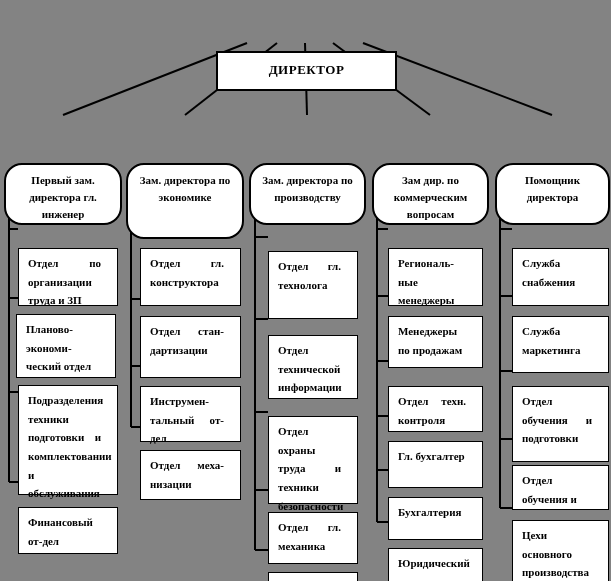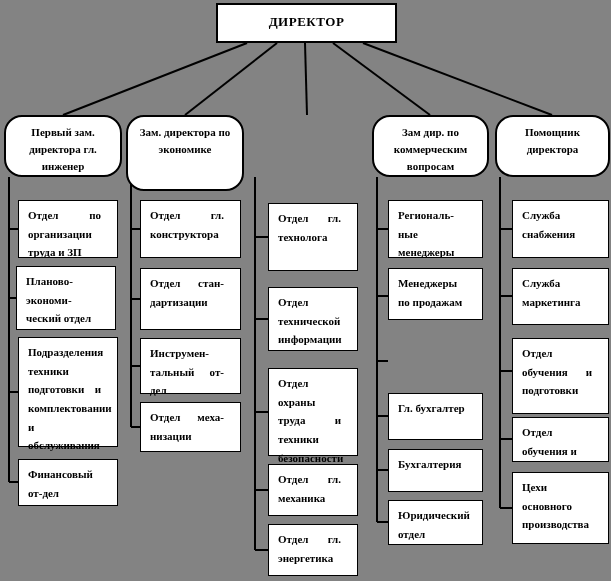--- a/index.html
+++ b/index.html
@@ -17,20 +17,21 @@
     position:absolute;left:0;top:0;
     pointer-events:none;
   }
   .box{
     position:absolute;
     background:#ffffff;
     border:1px solid #000000;
     box-sizing:border-box;
     color:#000000;
     font-weight:bold;
+    margin-top:48px;
   }
   .director{
     border-width:2px;
     font-size:13px;
     text-align:center;
     padding-top:9px;
     letter-spacing:0.5px;
   }
   .deputy{
     border-width:2px;
@@ -99,20 +100,21 @@
       <line x1="500" y1="371" x2="512" y2="371"></line>
       <line x1="500" y1="439" x2="512" y2="439"></line>
       <line x1="500" y1="508" x2="512" y2="508"></line>
     </g>
   </svg>
 
   <div class="box director" style="left:216px;top:3px;width:181px;height:40px">ДИРЕКТОР</div>
 
   <div class="box deputy" style="left:4px;top:115px;width:118px;height:62px">Первый зам. директора гл. инженер</div>
   <div class="box deputy" style="left:126px;top:115px;width:118px;height:76px">Зам. директора по экономике</div>
+  <div class="box deputy" style="left:249px;top:115px;width:117px;height:62px">Зам. директора по производству</div>
   <div class="box deputy" style="left:372px;top:115px;width:117px;height:62px">Зам дир. по коммерческим вопросам</div>
   <div class="box deputy" style="left:495px;top:115px;width:115px;height:62px">Помощник директора</div>
 
   <div class="box child" style="left:18px;top:200px;width:100px;height:58px">Отдел по организации труда и ЗП</div>
   <div class="box child" style="left:16px;top:266px;width:100px;height:64px">Планово-экономи-ческий отдел</div>
   <div class="box child" style="left:18px;top:337px;width:100px;height:110px">Подразделения техники подготовки и комплектовании и обслуживания</div>
   <div class="box child" style="left:18px;top:459px;width:100px;height:47px">Финансовый от-дел</div>
 
   <div class="box child" style="left:140px;top:200px;width:101px;height:58px">Отдел гл. конструктора</div>
   <div class="box child" style="left:140px;top:268px;width:101px;height:62px">Отдел стан-дартизации</div>
@@ -120,20 +122,21 @@
   <div class="box child" style="left:140px;top:402px;width:101px;height:50px">Отдел меха-низации</div>
 
   <div class="box child" style="left:268px;top:203px;width:90px;height:68px">Отдел гл. технолога</div>
   <div class="box child" style="left:268px;top:287px;width:90px;height:64px">Отдел технической информации</div>
   <div class="box child" style="left:268px;top:368px;width:90px;height:88px">Отдел охраны труда и техники безопасности</div>
   <div class="box child" style="left:268px;top:464px;width:90px;height:52px">Отдел гл. механика</div>
   <div class="box child" style="left:268px;top:524px;width:90px;height:52px">Отдел гл. энергетика</div>
 
   <div class="box child" style="left:388px;top:200px;width:95px;height:58px">Региональ-ные менеджеры</div>
   <div class="box child" style="left:388px;top:268px;width:95px;height:52px">Менеджеры по продажам</div>
+  <div class="box child" style="left:388px;top:338px;width:95px;height:46px">Отдел техн. контроля</div>
   <div class="box child" style="left:388px;top:393px;width:95px;height:47px">Гл. бухгалтер</div>
   <div class="box child" style="left:388px;top:449px;width:95px;height:43px">Бухгалтерия</div>
   <div class="box child" style="left:388px;top:500px;width:95px;height:45px">Юридический отдел</div>
 
   <div class="box child" style="left:512px;top:200px;width:97px;height:58px">Служба снабжения</div>
   <div class="box child" style="left:512px;top:268px;width:97px;height:57px">Служба маркетинга</div>
   <div class="box child" style="left:512px;top:338px;width:97px;height:76px">Отдел обучения и подготовки</div>
   <div class="box child" style="left:512px;top:417px;width:97px;height:45px">Отдел обучения и</div>
   <div class="box child" style="left:512px;top:472px;width:97px;height:72px">Цехи основного производства</div>
 

